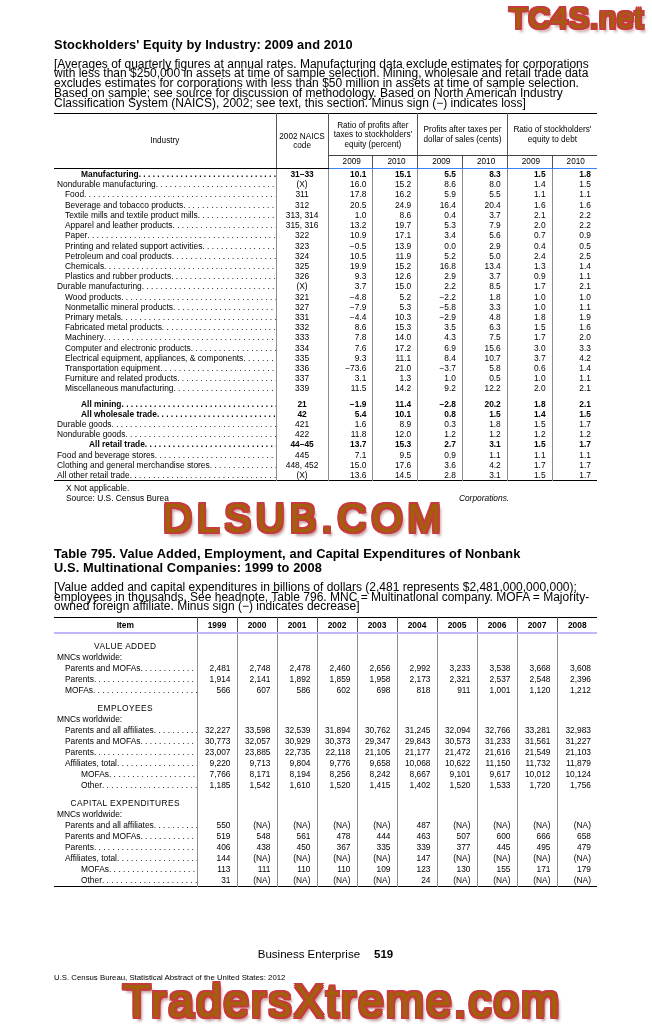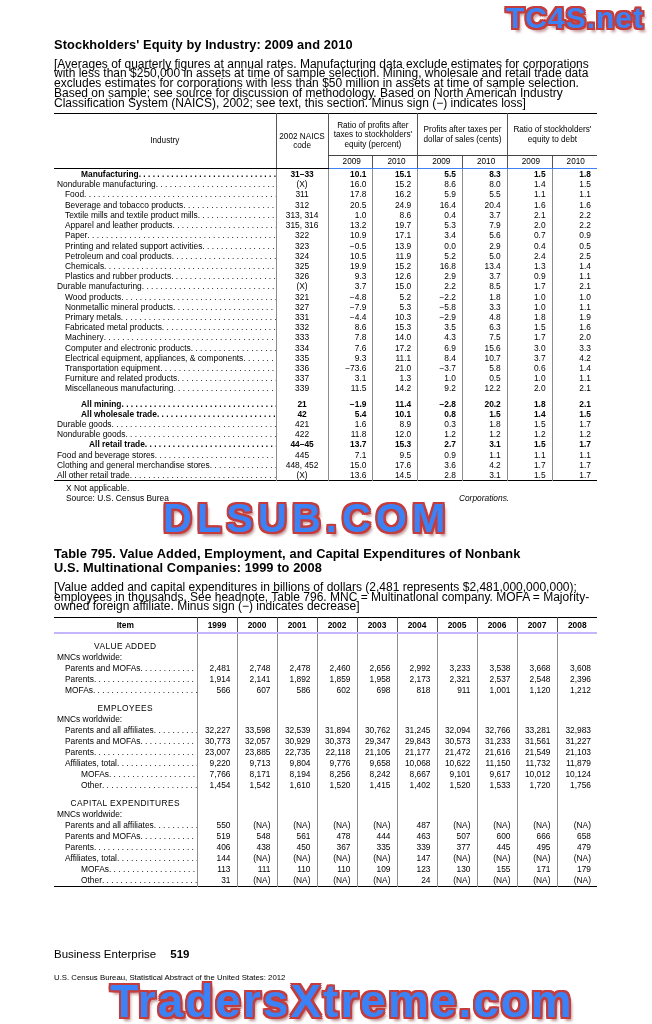--- a/index.html
+++ b/index.html
@@ -47,26 +47,26 @@
   #t795 td.section{text-align:center;padding-top:7px;letter-spacing:.4px}
   #t795 tr.sec td{padding-top:7px}
 
   
   .notes{font-size:8.4px;line-height:9.8px;margin-top:3px}
   .notes .indent{padding-left:12px}
   .ital{font-style:italic}
   .srcgap{display:inline-block;width:290px}
 
   
-  .runfoot{position:absolute;top:948px;left:54px;width:543px;text-align:left;font-size:11.5px}
+  .runfoot{position:absolute;top:948px;left:54px;width:543px;text-align:center;font-size:11.5px}
   .runfoot .pg{font-weight:bold;margin-left:14px}
   .censusline{position:absolute;top:973px;left:54px;font-size:7.8px}
 
   
-  .wm{position:absolute;font-weight:bold;color:#3b82f6;white-space:nowrap;
+  .wm{position:absolute;font-weight:normal;color:#a16207;white-space:nowrap;
       text-shadow:-2px -2px 0 #c43c3c,2px -2px 0 #c43c3c,-2px 2px 0 #c43c3c,2px 2px 0 #c43c3c,
                   -2px 0 0 #c43c3c,2px 0 0 #c43c3c,0 -2px 0 #c43c3c,0 2px 0 #c43c3c,
                   3px 4px 3px rgba(110,10,10,.45)}
   .wm-top{top:1px;right:8px;font-size:30px;letter-spacing:1px}
   .wm-mid{top:496px;left:163px;width:322px;text-align:left;font-size:40px;letter-spacing:5px}
   .wm-bottom{top:974px;left:62px;width:560px;text-align:center;font-size:46px;letter-spacing:2px}
 </style>
 </head>
 <body>
 
@@ -806,21 +806,21 @@
             <td class="num">10,012</td>
             <td class="num">10,124</td>
           </tr>
           <tr>
             <td class="stub">
               <div class="lblwrap ind2">
                 <span class="lbl">Other</span>
                 <span class="dots"></span>
               </div>
             </td>
-            <td class="num">1,454</td>
+            <td class="num">1,185</td>
             <td class="num">1,542</td>
             <td class="num">1,610</td>
             <td class="num">1,520</td>
             <td class="num">1,415</td>
             <td class="num">1,402</td>
             <td class="num">1,520</td>
             <td class="num">1,533</td>
             <td class="num">1,720</td>
             <td class="num">1,756</td>
           </tr>

